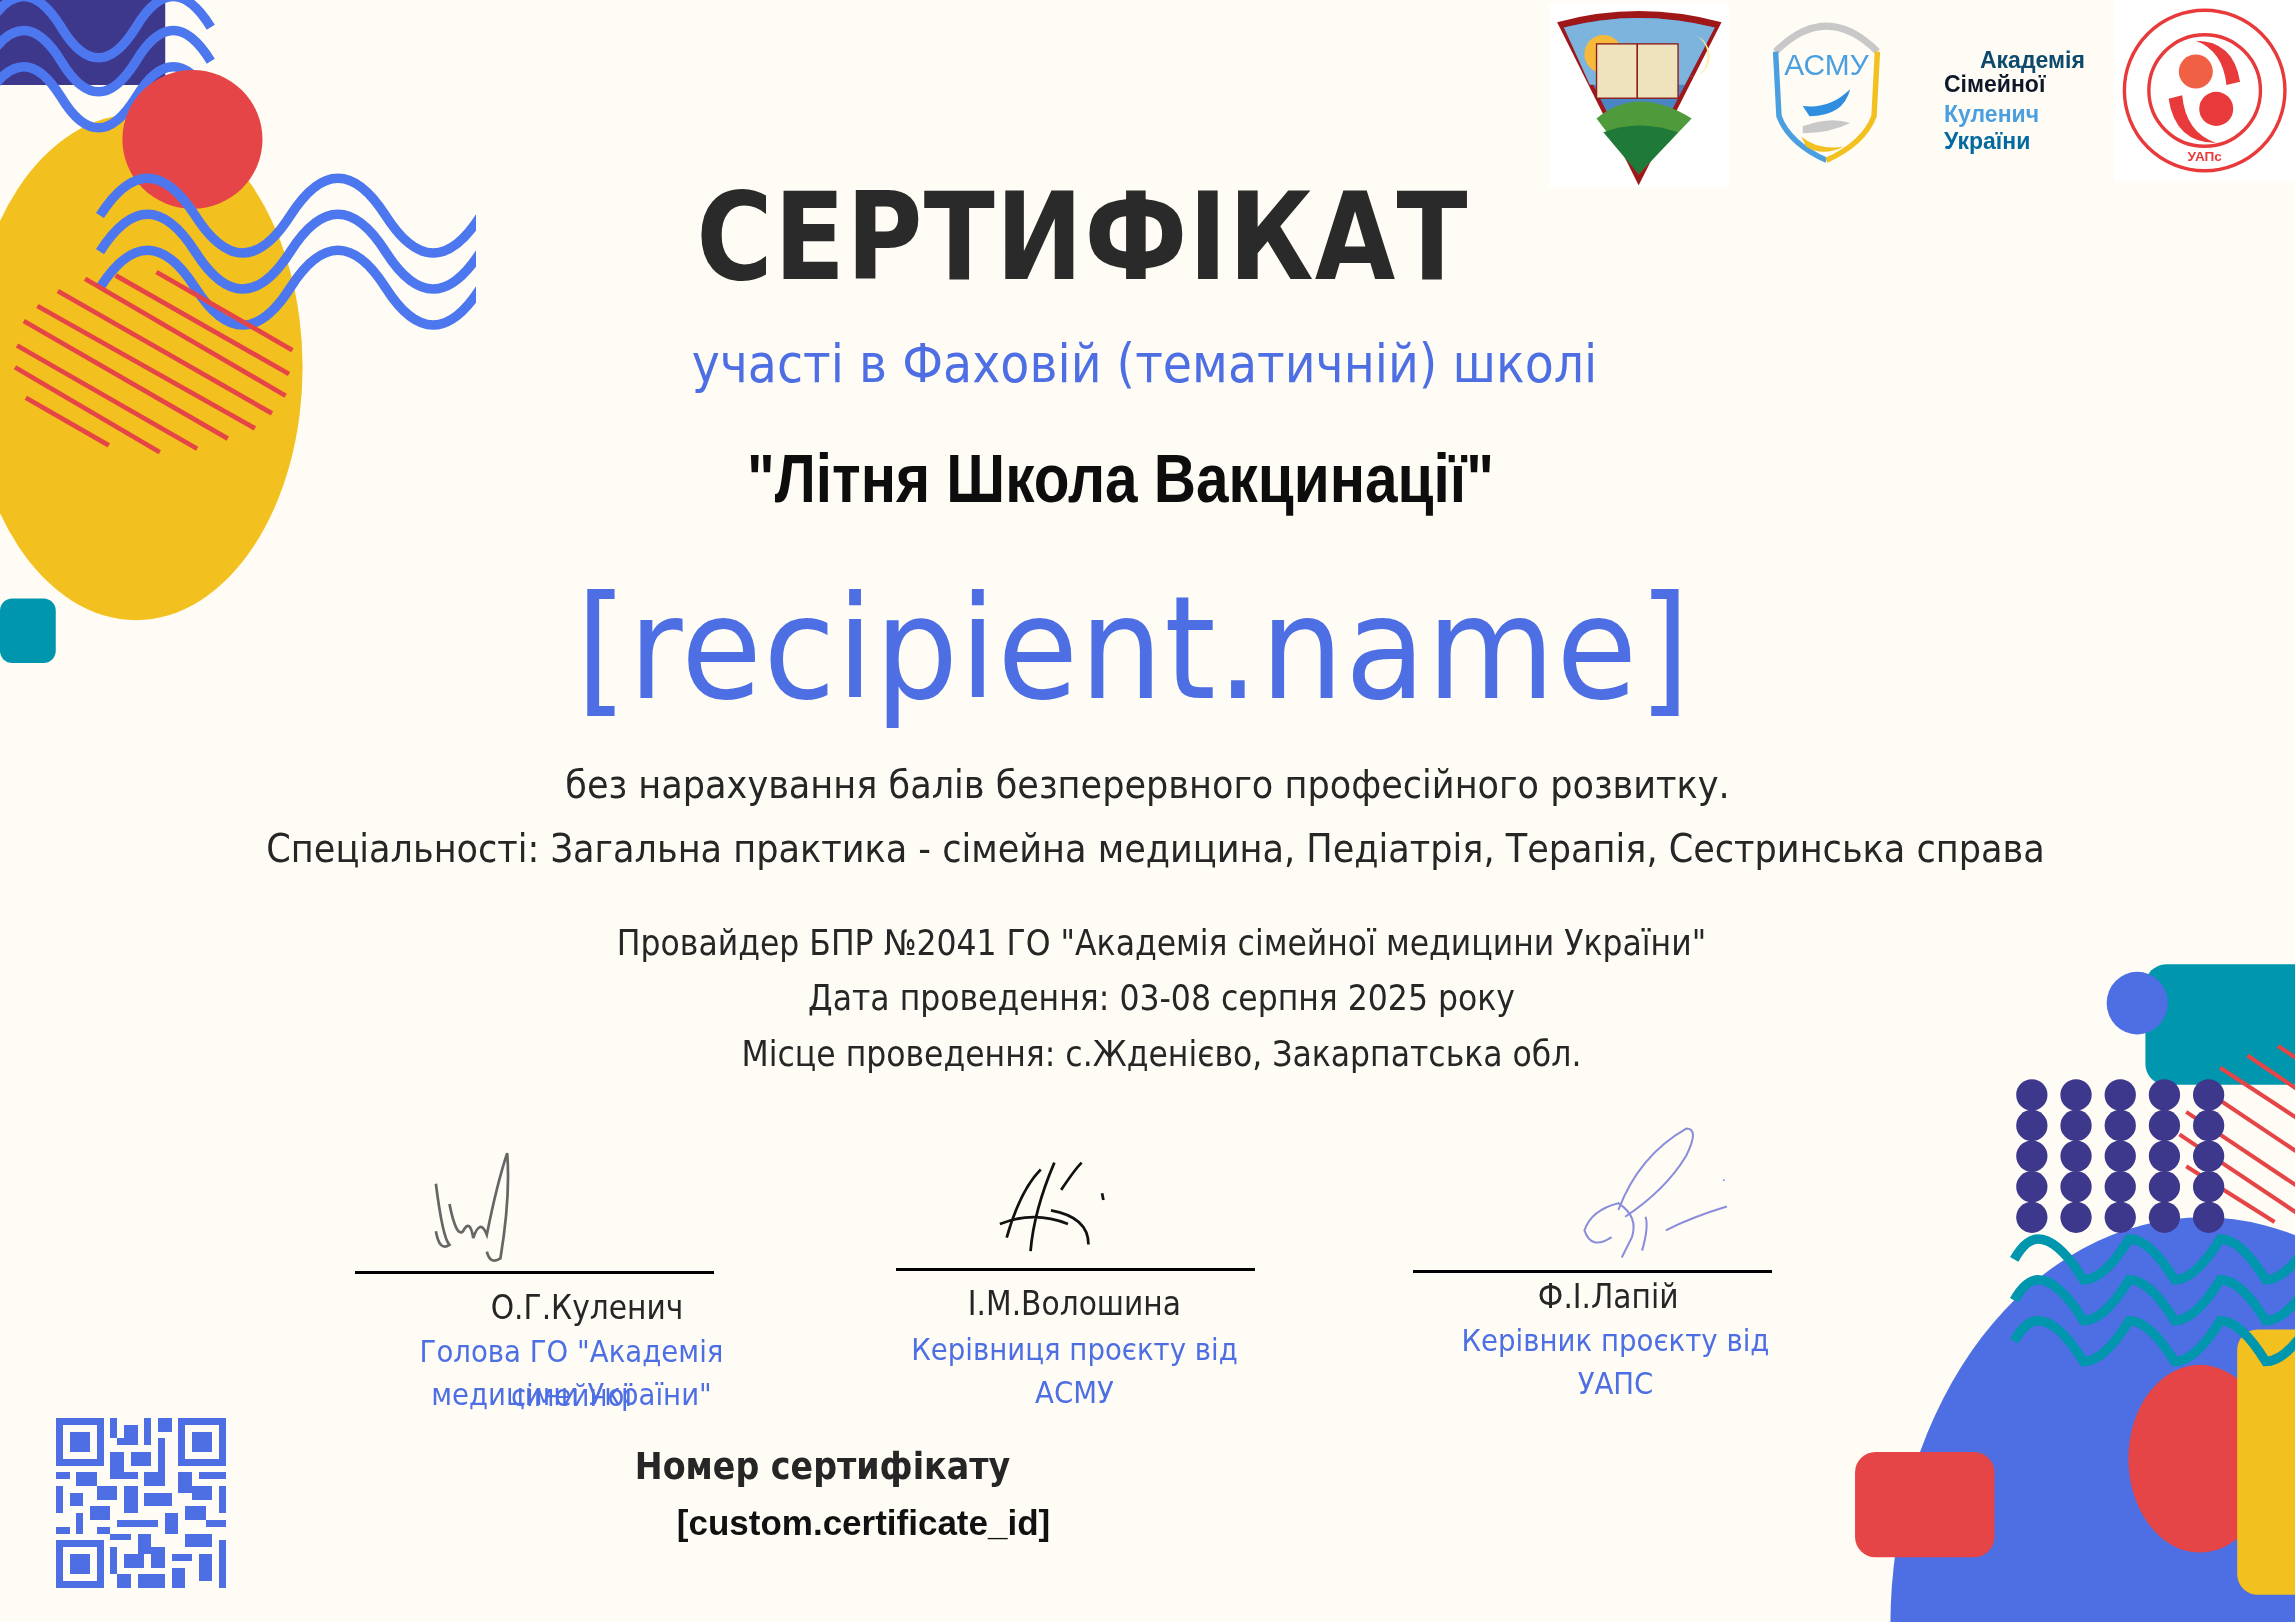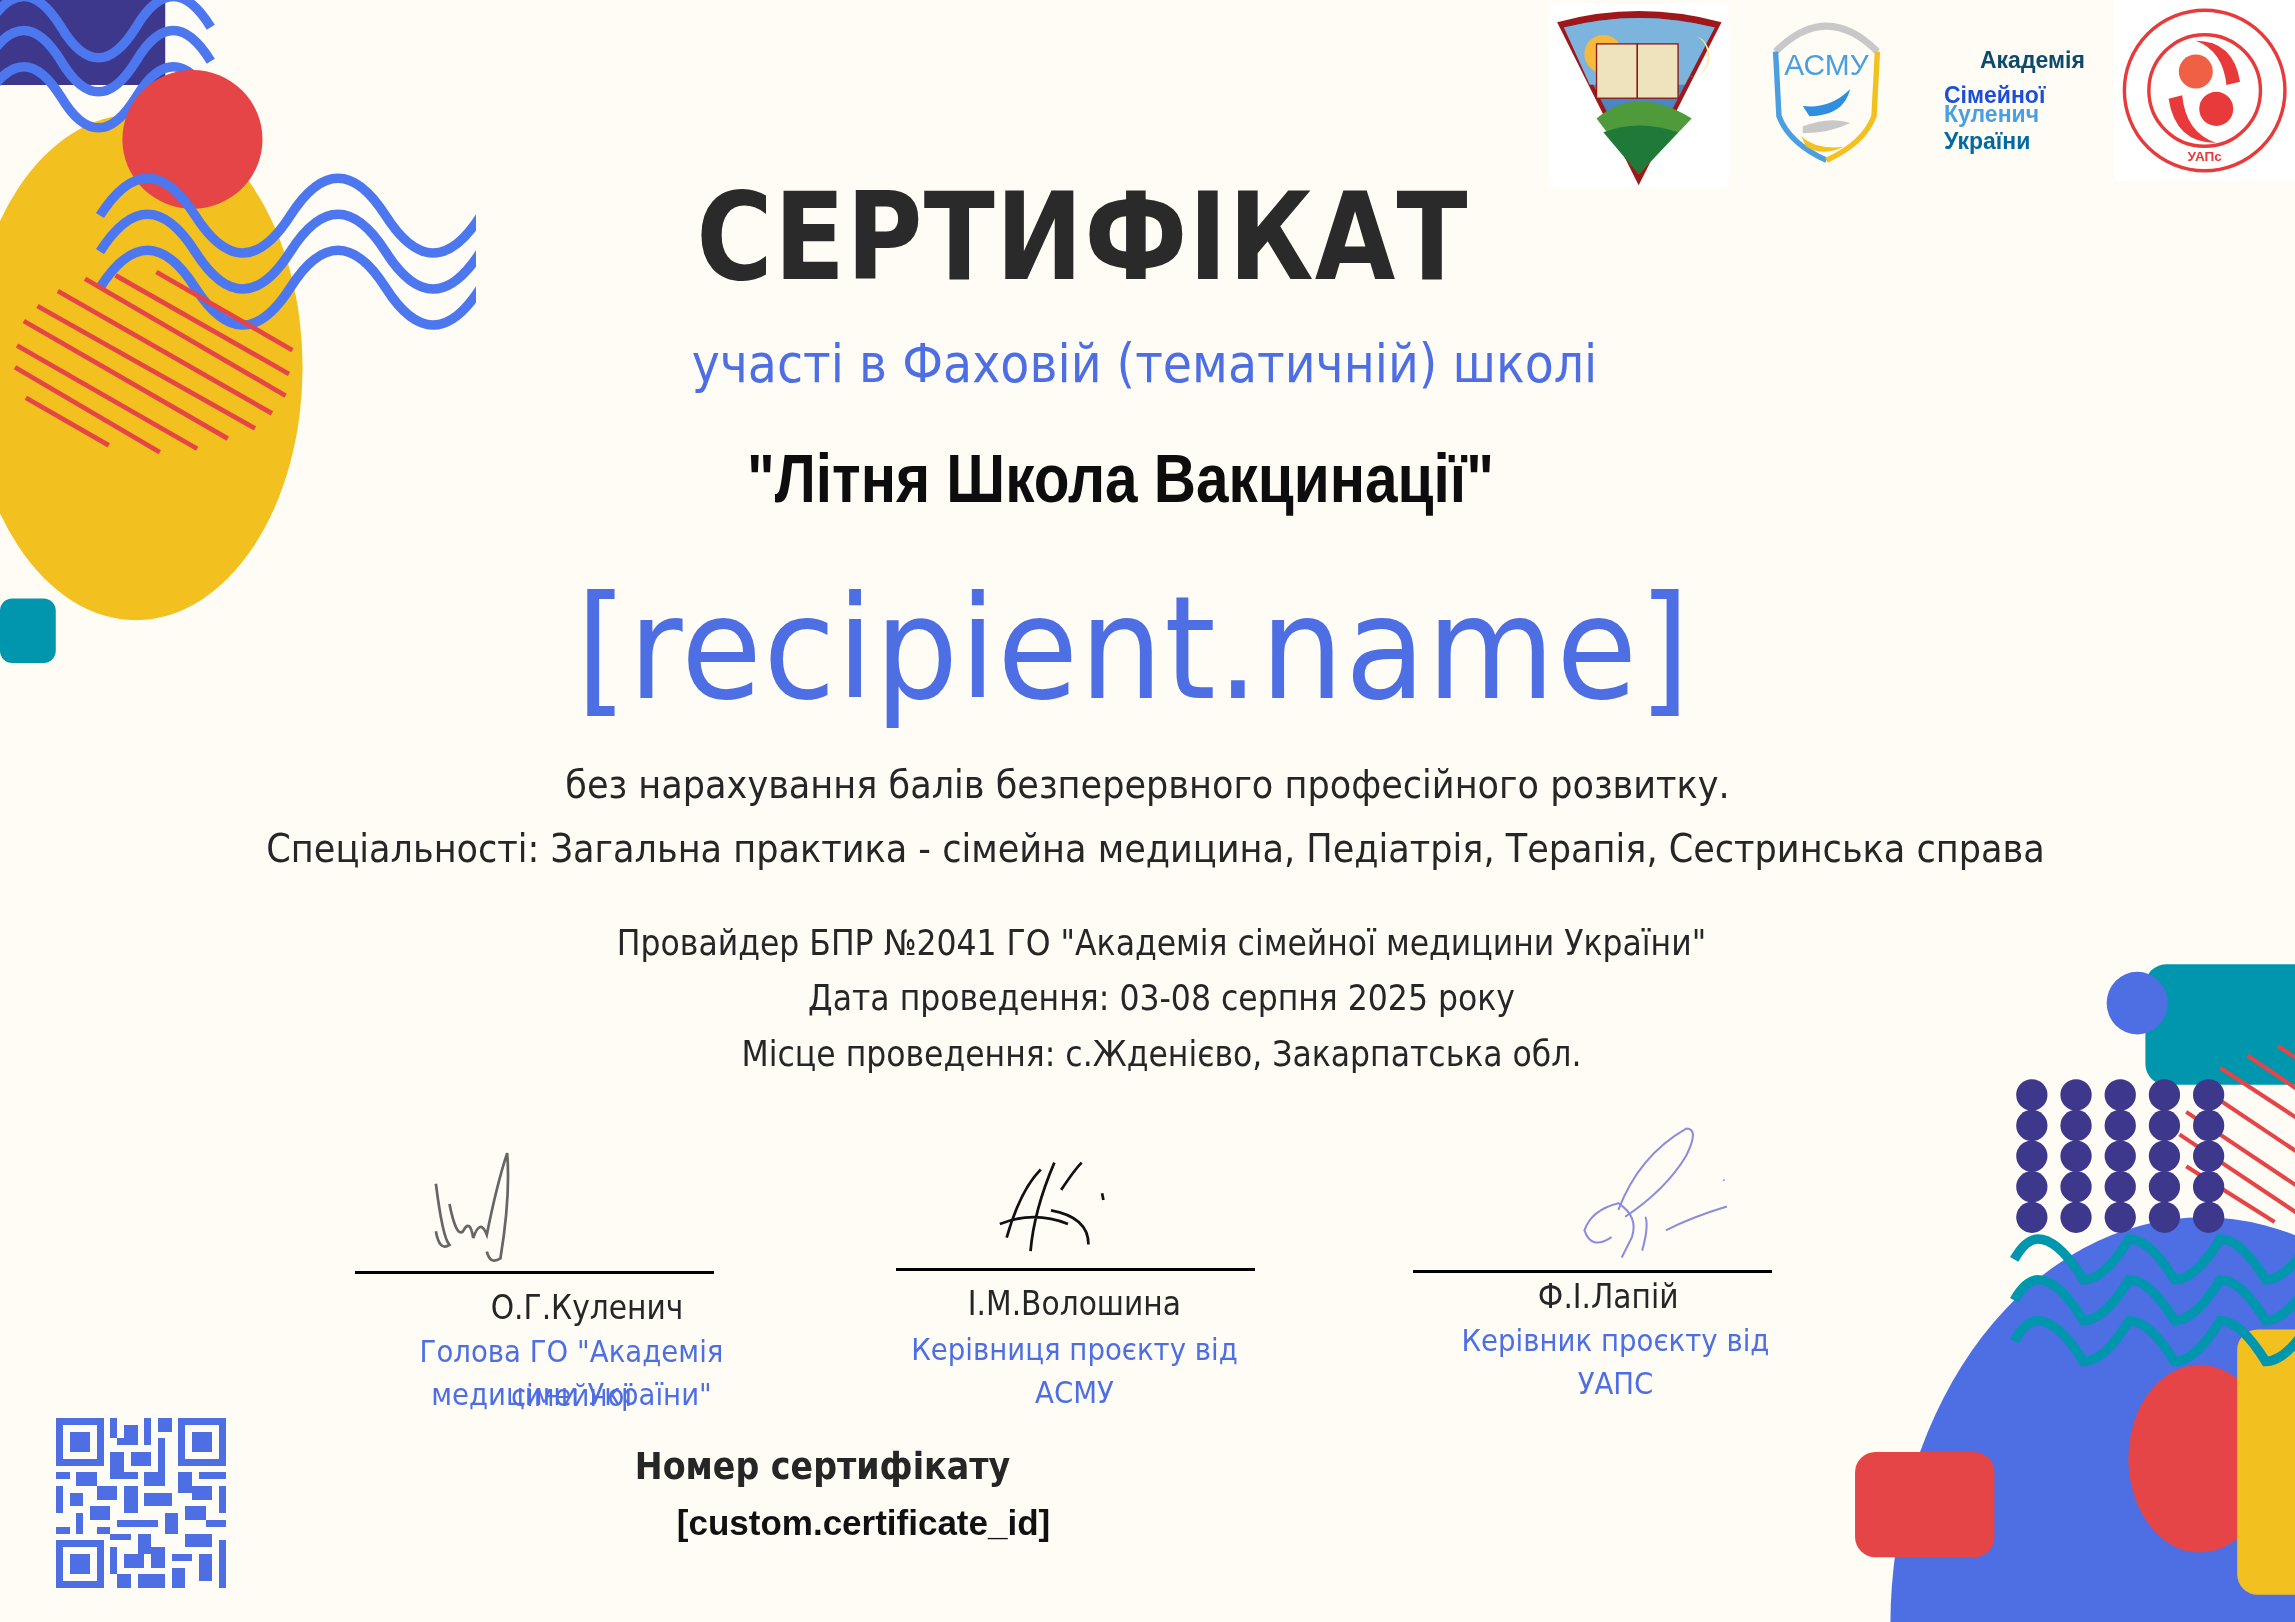--- a/index.html
+++ b/index.html
@@ -86,21 +86,21 @@
   <svg width="129" height="150" viewBox="0 0 190 220">
     <path d="M20,55 Q95,-20 170,55" stroke="#c8c8c8" stroke-width="10" fill="none"></path>
     <path d="M20,55 L25,150 Q40,190 95,215" stroke="#4a9fe0" stroke-width="8" fill="none"></path>
     <path d="M170,55 L165,150 Q150,190 95,215" stroke="#f2c01f" stroke-width="8" fill="none"></path>
     <text x="95" y="90" text-anchor="middle" font-family="Liberation Sans, sans-serif" font-size="44" fill="#4a9fe0">АСМУ</text>
     <path d="M60,135 Q100,140 130,110 Q120,150 70,150 Z" fill="#2f8ee0"></path>
     <path d="M60,165 Q100,150 130,160 Q100,175 60,175 Z" fill="#c8c8c8"></path>
     <path d="M58,180 Q80,200 120,195 Q90,210 65,195 Z" fill="#f2c01f"></path>
   </svg>
   <div class="asmu-text" style="left:182px; top:33px; color:#0c4a6e;margin-left:36px;">Академія</div>
-  <div class="asmu-text" style="left:182px; top:68px; color:#1d4ed8;">Сімейної</div>
+  <div class="asmu-text" style="left:182px; top:57px; color:#0f172a;">Сімейної</div>
   <div class="asmu-text" style="left:182px; top:87px; color:#4a9fe0;">Куленич</div>
   <div class="asmu-text" style="left:182px; top:114px; color:#0369a1;">України</div>
 </div>
 
 <div class="logo-box" style="left:2114px; top:0px; width:182px; height:181px;">
   <svg width="182" height="181" viewBox="0 0 267 266">
     <circle cx="133" cy="133" r="118" fill="none" stroke="#e83a3a" stroke-width="5"></circle>
     <circle cx="133" cy="133" r="82" fill="none" stroke="#e83a3a" stroke-width="5"></circle>
     <path d="M80,145 Q90,210 150,210 Q105,195 100,140 Z" fill="#e83a3a"></path>
     <path d="M185,120 Q175,60 120,60 Q160,75 165,125 Z" fill="#e83a3a"></path>

